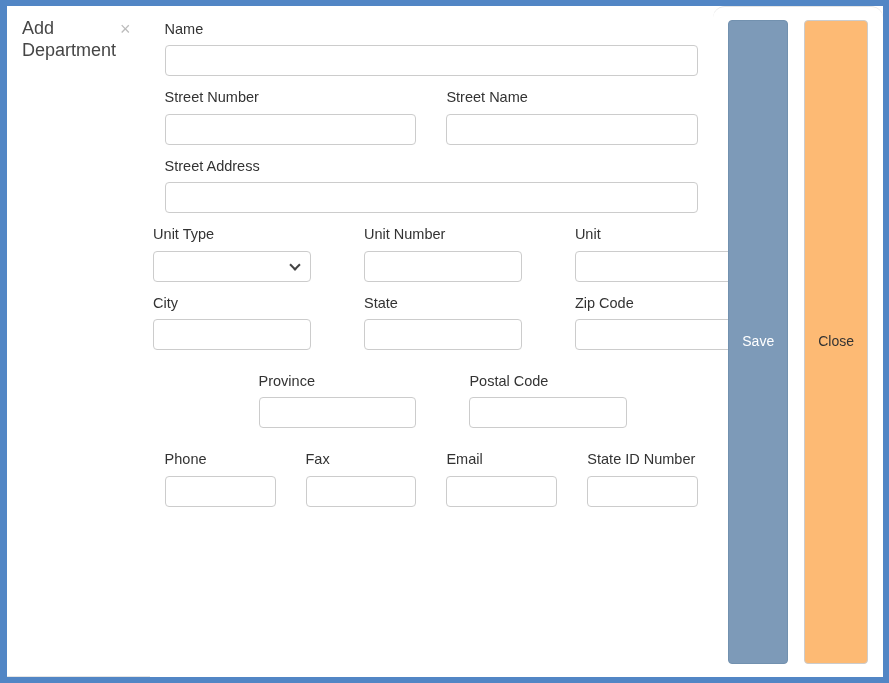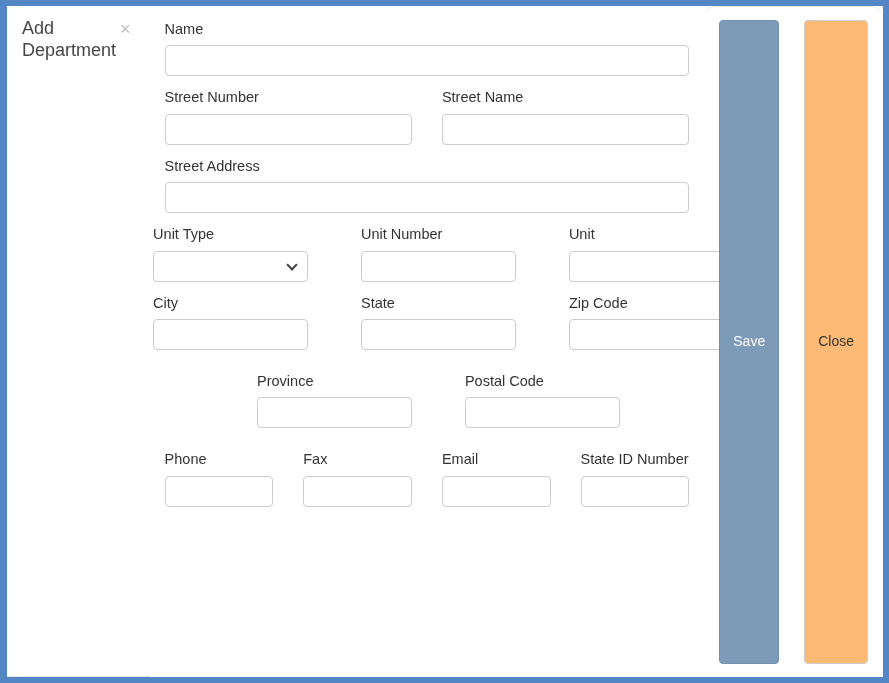--- a/index.html
+++ b/index.html
@@ -91,21 +91,21 @@
     border-right: 2px solid #444;
     border-bottom: 2px solid #444;
     transform: rotate(45deg);
     pointer-events: none;
   }
   .modal-footer {
     border-top: 1px solid #e5e5e5;
     padding: 13px 15px;
     display: flex;
     justify-content: flex-end;
-    gap: 25px;
+    gap: 16px;
     border-radius: 12px;
   }
   .btn {
     font-family: "Liberation Sans", sans-serif;
     font-size: 14px;
     padding: 7px 13px;
     border-radius: 4px;
     cursor: pointer;
     line-height: 1.4;
   }

